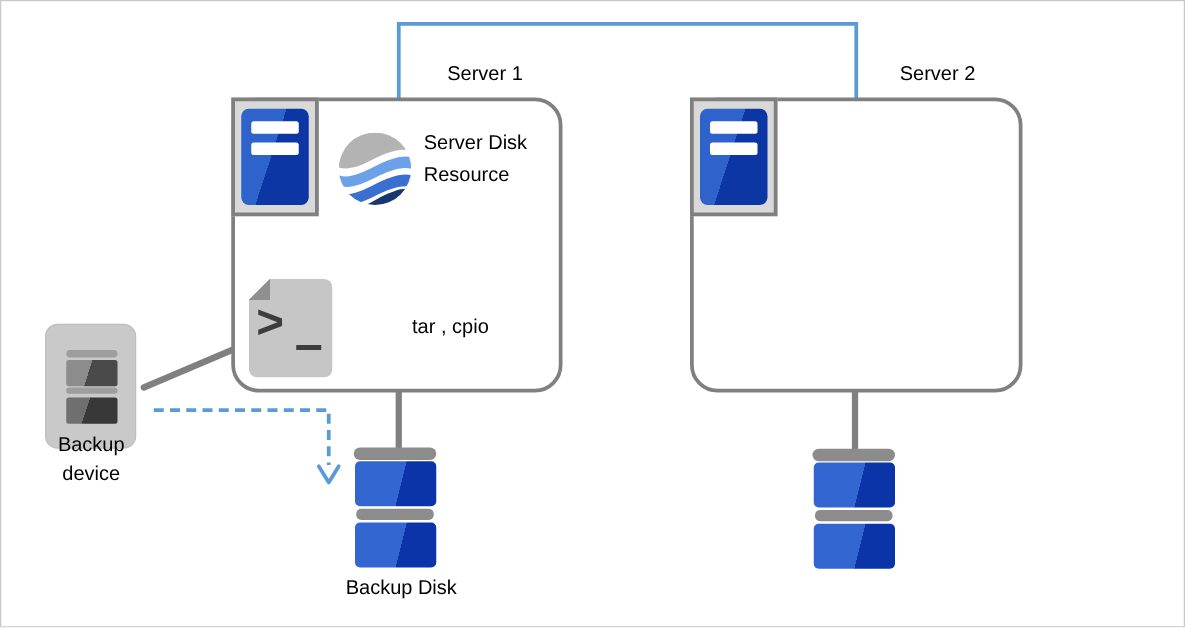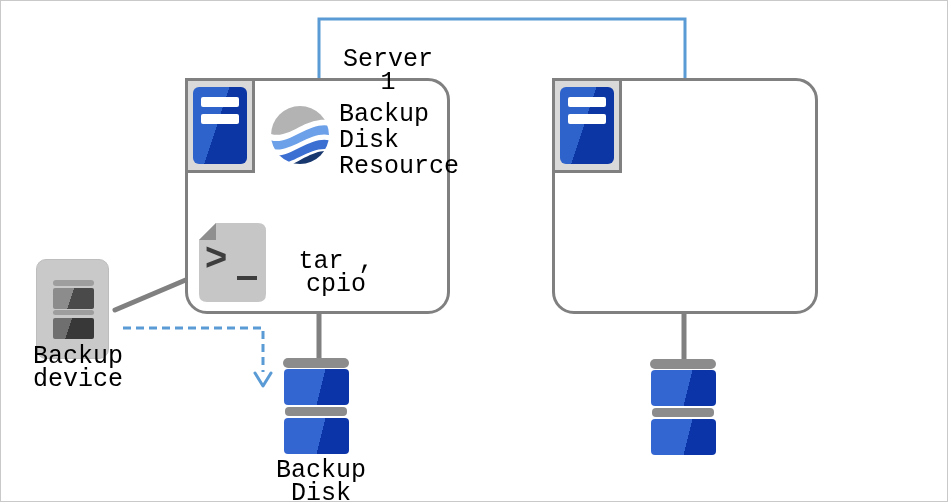--- a/index.html
+++ b/index.html
@@ -24,25 +24,25 @@
   .server-icon { position:absolute; top:77px; width:70px; height:95px; z-index:2;
                  background:#d9d9d9; border:3px solid var(--hw-border-gray,#808080);
                  box-sizing:border-box; display:flex; align-items:center; justify-content:center; }
   #server1-icon { left:184px; } #server2-icon { left:551px; }
   .server-icon .tower { position:relative; width:54px; height:77px; border-radius:6px;
         background:linear-gradient(108deg, var(--server-blue-light,#2e63cc) 46%, var(--server-blue-dark,#0c36a3) 46%); }
   .server-icon .slot { position:absolute; left:8px; width:38px; height:10px; background:#fff; border-radius:2px; }
   .server-icon .slot.s1 { top:10px; } .server-icon .slot.s2 { top:27px; }
 
   
-  .label { position:absolute; color:#000; font-size:25px; line-height:23px; text-align:center; z-index:2;font-family:Liberation Mono, monospace; }
+  .label { position:absolute; color:#000; font-size:16px; line-height:23px; text-align:center; z-index:2; }
   #server1-label { left:337px; top:47px; width:100px; }
   #server2-label { left:699px; top:47px; width:100px; }
   #resource-label { left:338px; top:101px; width:96px; text-align:left; line-height:26px; }
-  #commands-label { left:280px; top:249px; width:110px; text-align:center; }
+  #commands-label { left:280px; top:249px; width:110px; text-align:right; }
   #backup-label { left:32px; top:344px; width:80px; }
   #mirror-disk-label { left:260px; top:458px; width:120px; }
 
   
   #globe-icon { position:absolute; left:270px; top:105px; z-index:2; }
 
   
   #script-icon { position:absolute; left:198px; top:222px; z-index:2; }
 
   
@@ -75,20 +75,21 @@
     <path class="gray-line" d="M318,312 L318,360"></path>
     <path class="gray-line" d="M683,312 L683,362"></path>
     <path class="blue-dashed" d="M122,327 L262,327 L262,371"></path>
     <path class="blue-chevron" d="M254,372 L262,385 L270,372"></path>
   </svg>
 
   <div class="server-box" id="server1-box"></div>
   <div class="server-box" id="server2-box"></div>
 
   <div class="label" id="server1-label">Server 1</div>
+  <div class="label" id="server2-label">Server 2</div>
 
   <div class="server-icon" id="server1-icon">
     <div class="tower">
       <div class="slot s1"></div>
       <div class="slot s2"></div>
     </div>
   </div>
   <div class="server-icon" id="server2-icon">
     <div class="tower">
       <div class="slot s1"></div>
@@ -104,21 +105,21 @@
       </defs>
     <g clip-path="url(#gclip)">
       <rect x="0" y="0" width="56" height="56" fill="#ffffff"></rect>
       <path d="M0,0 H56 V14 C50,12 40,14 30,19 C20,24 10,30 0,27 Z" fill="#b3b3b3"></path>
       <path d="M0,33 C8,36 18,31 28,26 C38,21 48,17 56,19 L56,28 C48,26 38,30 28,35 C18,40 8,44 0,41 Z" fill="#6ca0e8"></path>
       <path d="M0,47 C8,50 18,45 28,40 C38,35 48,31 56,33 L56,42 C48,40 38,44 28,49 C18,54 8,58 0,55 Z" fill="#3b6fd1"></path>
       <path d="M0,60 C10,62 22,56 32,50 C42,45 50,42 56,44 L56,60 Z" fill="#17376e"></path>
     </g>
   </svg>
 
-  <div class="label" id="resource-label">Backup Disk Resource</div>
+  <div class="label" id="resource-label">Server Disk Resource</div>
 
   <svg id="script-icon" width="67" height="79" viewBox="0 0 67 79">
     <path d="M17,0 H59 Q67,0 67,8 V71 Q67,79 59,79 H8 Q0,79 0,71 V17 Z" fill="#c6c6c6"></path>
     <path d="M17,0 L17,17 L0,17 Z" fill="#8f8f8f"></path>
     <text x="6" y="47" font-size="38" font-weight="bold" fill="#3d3d3d" font-family="Liberation Sans, sans-serif">&gt;</text>
     <rect x="38" y="53" width="20" height="4" fill="#3d3d3d"></rect>
   </svg>
 
   <div class="label" id="commands-label">tar , cpio</div>
 

